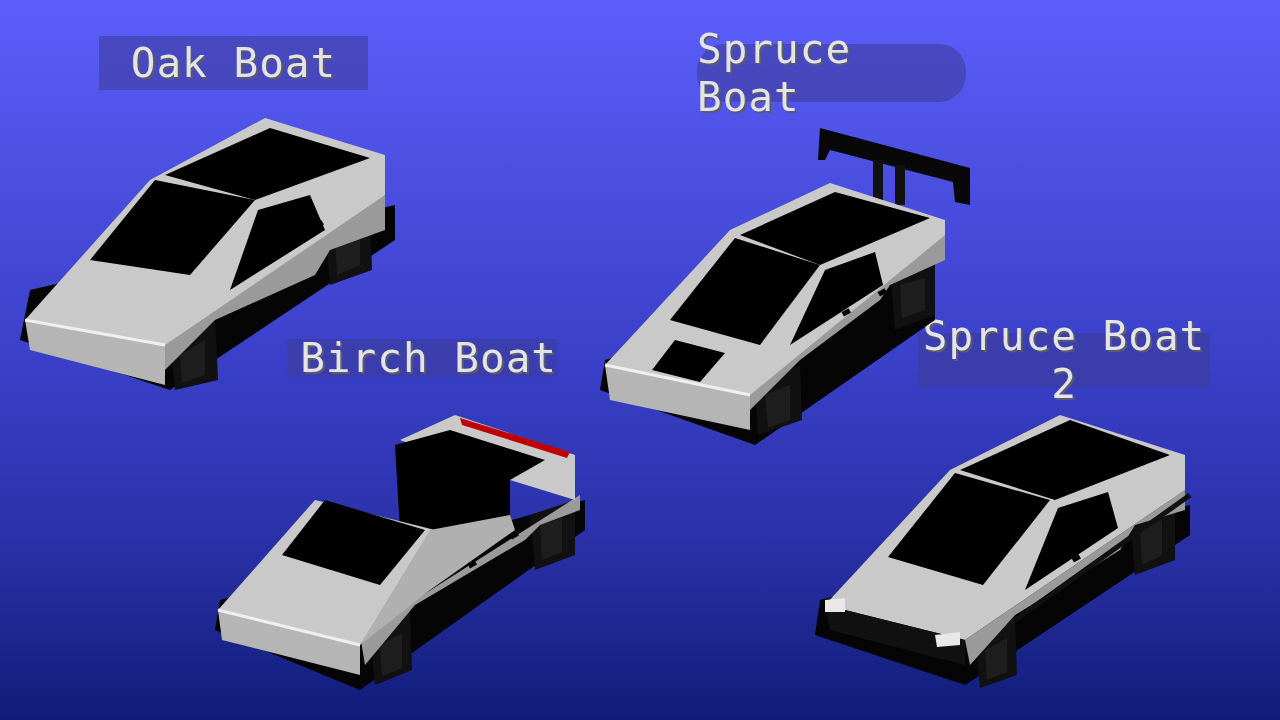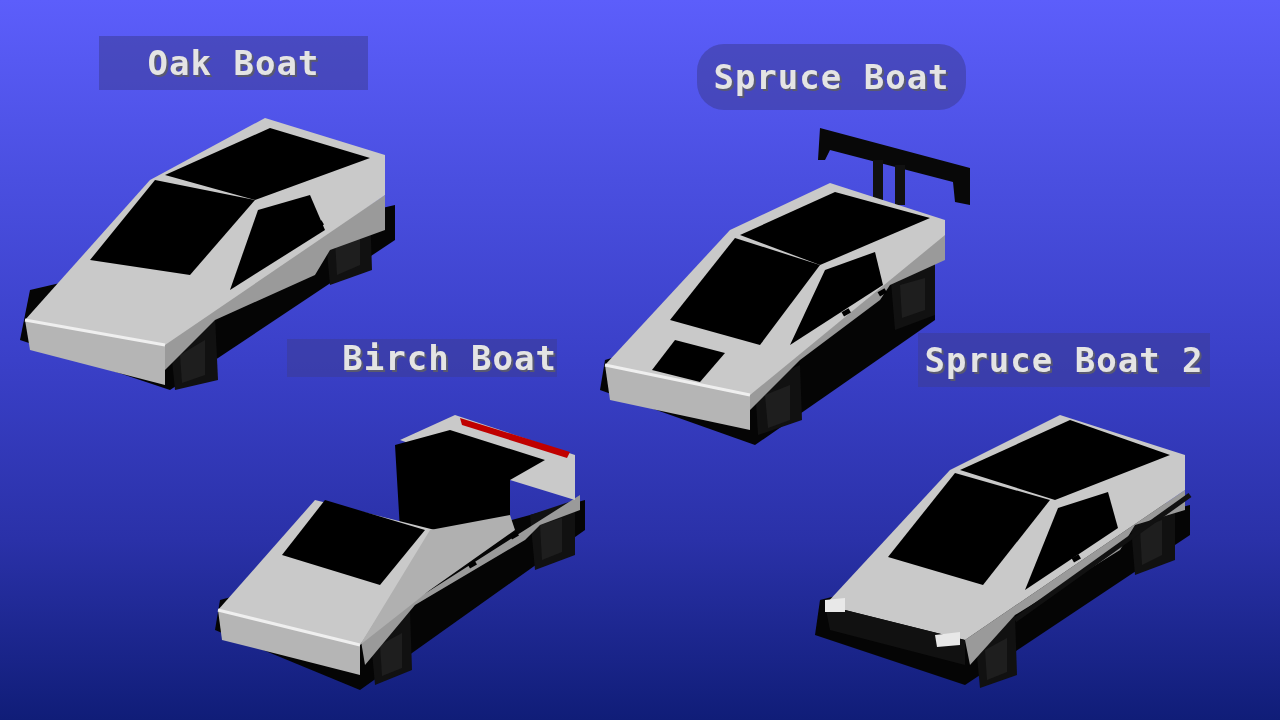--- a/index.html
+++ b/index.html
@@ -6,36 +6,36 @@
   body {
     width:1280px; height:720px; overflow:hidden; position:relative;
     background: linear-gradient(180deg, #5c5efb 0%, #4a4fe0 25%, #3a40c8 50%, #2a31a8 75%, #101d78 100%);
     font-family: "DejaVu Sans Mono", monospace;
   }
   .label {
     position:absolute;
     background: rgba(60,60,150,0.55);
     color:#e4e4e4;
     font-family: "DejaVu Sans Mono", monospace;
-    font-weight: bold;
-    font-size: 34px;
+    font-weight: normal;
+    font-size: 41px;
     letter-spacing: 1px;
     display:flex; align-items:center; justify-content:center;
     text-shadow: 2px 2px 0 #5a5a70;
     box-sizing:border-box;
   }
   .car { position:absolute; }
 </style>
 </head>
 <body>
 
 <div class="label" style="left:99px;top:36px;width:269px;height:54px;">
     <span>Oak Boat</span>
   </div>
-<div class="label" style="left:697px;top:44px;width:269px;height:66px;border-radius:27px;">
+<div class="label" style="left:697px;top:44px;width:269px;height:58px;border-radius:27px;">
     <span>Spruce Boat</span>
   </div>
 <div class="label" style="left:287px;top:339px;width:270px;height:38px;justify-content:flex-end;">
     <span>Birch Boat</span>
   </div>
 <div class="label" style="left:918px;top:333px;width:292px;height:54px;text-align:center;">
     <span>Spruce Boat 2</span>
   </div>
 
 <svg class="car" style="left:0;top:100px;" width="420" height="300" viewBox="0 0 420 300">

